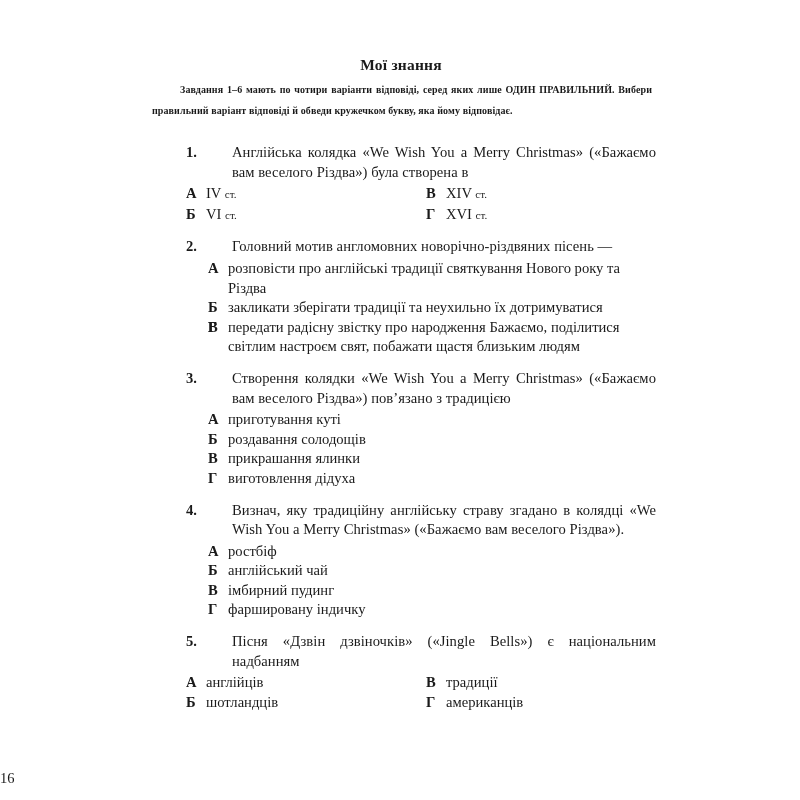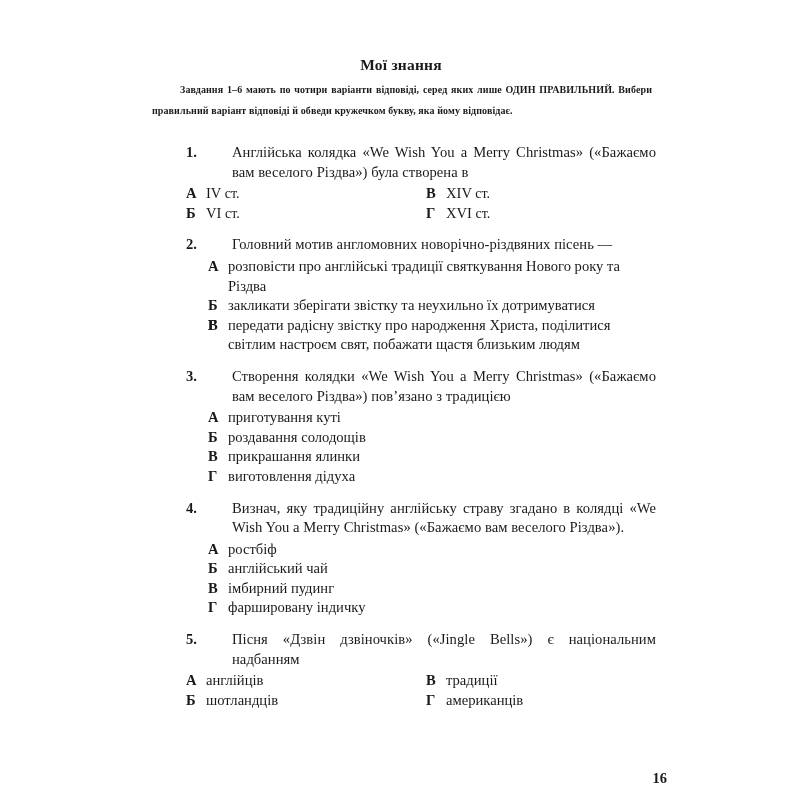--- a/index.html
+++ b/index.html
@@ -107,32 +107,31 @@
   }
   .answers-2col .col {
     position: absolute;
     top: 0;
   }
   .answers-2col .col-left  { left: 0px; }
   .answers-2col .col-right { left: 240px; }
   .answers-2col .spacer { visibility: hidden; }
 
   .smallcap {
-    font-size: 14px;
+    font-size: 11px;
   }
 
   
   .folio {
     position: absolute;
     left: 0;
     top: 758px;
     width: 667px;
-    text-align: right;
+    text-align: left;
     font-size: 14.5px;
-    font-weight: bold;
   }
 </style>
 </head>
 <body>
 
 <div class="page">
 
   <div class="title">Мої знання</div>
 
   <div class="intro">Завдання 1–6 мають по чотири варіанти відповіді, серед яких лише ОДИН ПРАВИЛЬНИЙ. Вибери правильний варіант відповіді й обведи кружечком букву, яка йому відповідає.</div>
@@ -158,23 +157,23 @@
           </div>
         </div>
       </div>
       <div class="q" style="margin-top: 12px;">
         <div class="q-stem">
           <span class="q-num">2.</span>
           <span class="q-text">Головний мотив англомовних новорічно-різдвяних пісень —</span>
         </div>
         <div class="answers">
           <div class="ans"><span class="ltr">А</span><span>розповісти про англійські традиції святкування Нового року та Різдва</span></div>
-          <div class="ans"><span class="ltr">Б</span><span>закликати зберігати звістку та неухильно їх дотримуватися</span></div>
+          <div class="ans"><span class="ltr">Б</span><span>закликати зберігати традиції та неухильно їх дотримуватися</span></div>
           <div class="ans"><span class="ltr">В</span></div>
-          <div class="ans"><span class="ltr">Г</span><span>передати радісну звістку про народження Христа, поділитися світлим настроєм свят, побажати щастя близьким людям</span></div>
+          <div class="ans"><span class="ltr">Г</span><span>передати радісну звістку про народження Бажаємо, поділитися світлим настроєм свят, побажати щастя близьким людям</span></div>
         </div>
       </div>
       <div class="q" style="margin-top: 12px;">
         <div class="q-stem">
           <span class="q-num">3.</span>
           <span class="q-text">Створення колядки «We Wish You a Merry Christmas» («Бажаємо вам веселого Різдва») пов’язано з традицією</span>
         </div>
         <div class="answers">
           <div class="ans"><span class="ltr">А</span><span>приготування куті</span></div>
           <div class="ans"><span class="ltr">Б</span><span>роздавання солодощів</span></div>

